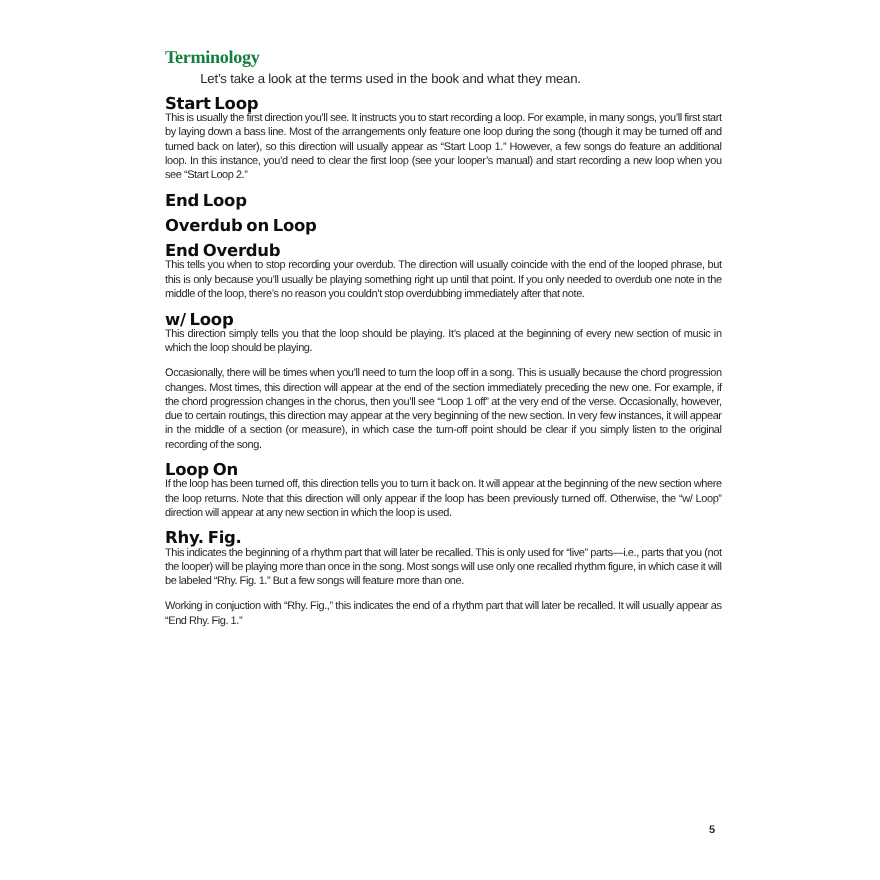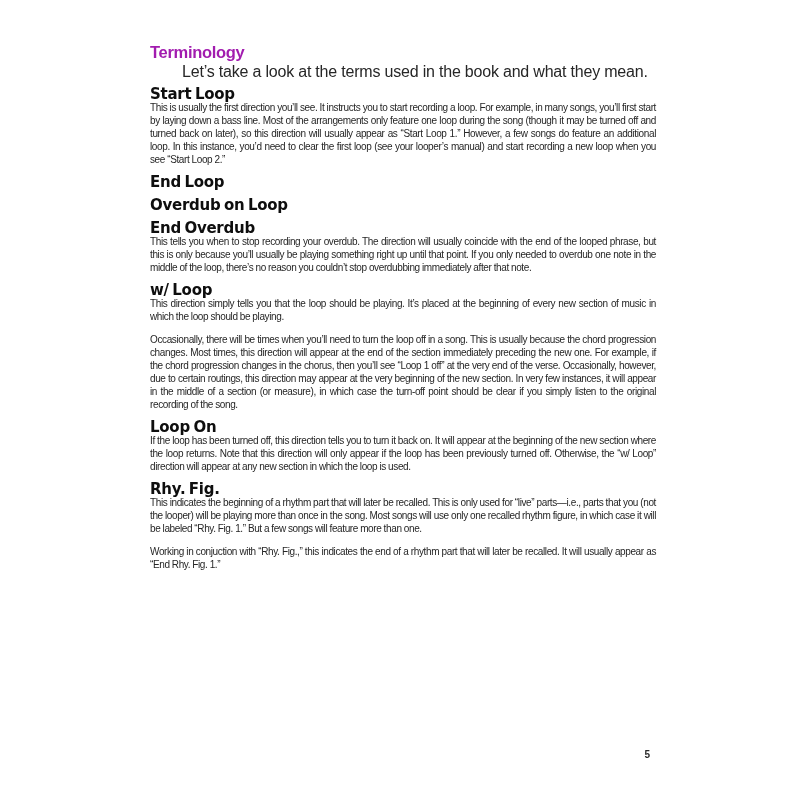--- a/index.html
+++ b/index.html
@@ -16,30 +16,30 @@
     font-family: "Liberation Sans", sans-serif;
     color: #212121;
   }
   .content {
     position: absolute;
     left: 150px;
     top: 42px;
     width: 506px;
   }
   .page-title {
-    font-family: Liberation Sans, sans-serif;
+    font-family: Liberation Serif, serif;
     font-weight: bold;
     font-size: 16.5px;
     line-height: 20px;
     letter-spacing: -0.3px;
-    color: #a21caf;
+    color: #15803d;
     margin: 0 0 3px 0;
   }
   .intro {
-    font-size: 16px;
+    font-size: 12px;
     line-height: 13px;
     letter-spacing: -0.2px;
     margin: 0;
     color: #262626;
     padding-left: 32px;
   }
   .term-section {
     margin-top: 10px;
   }
   .term-heading {

